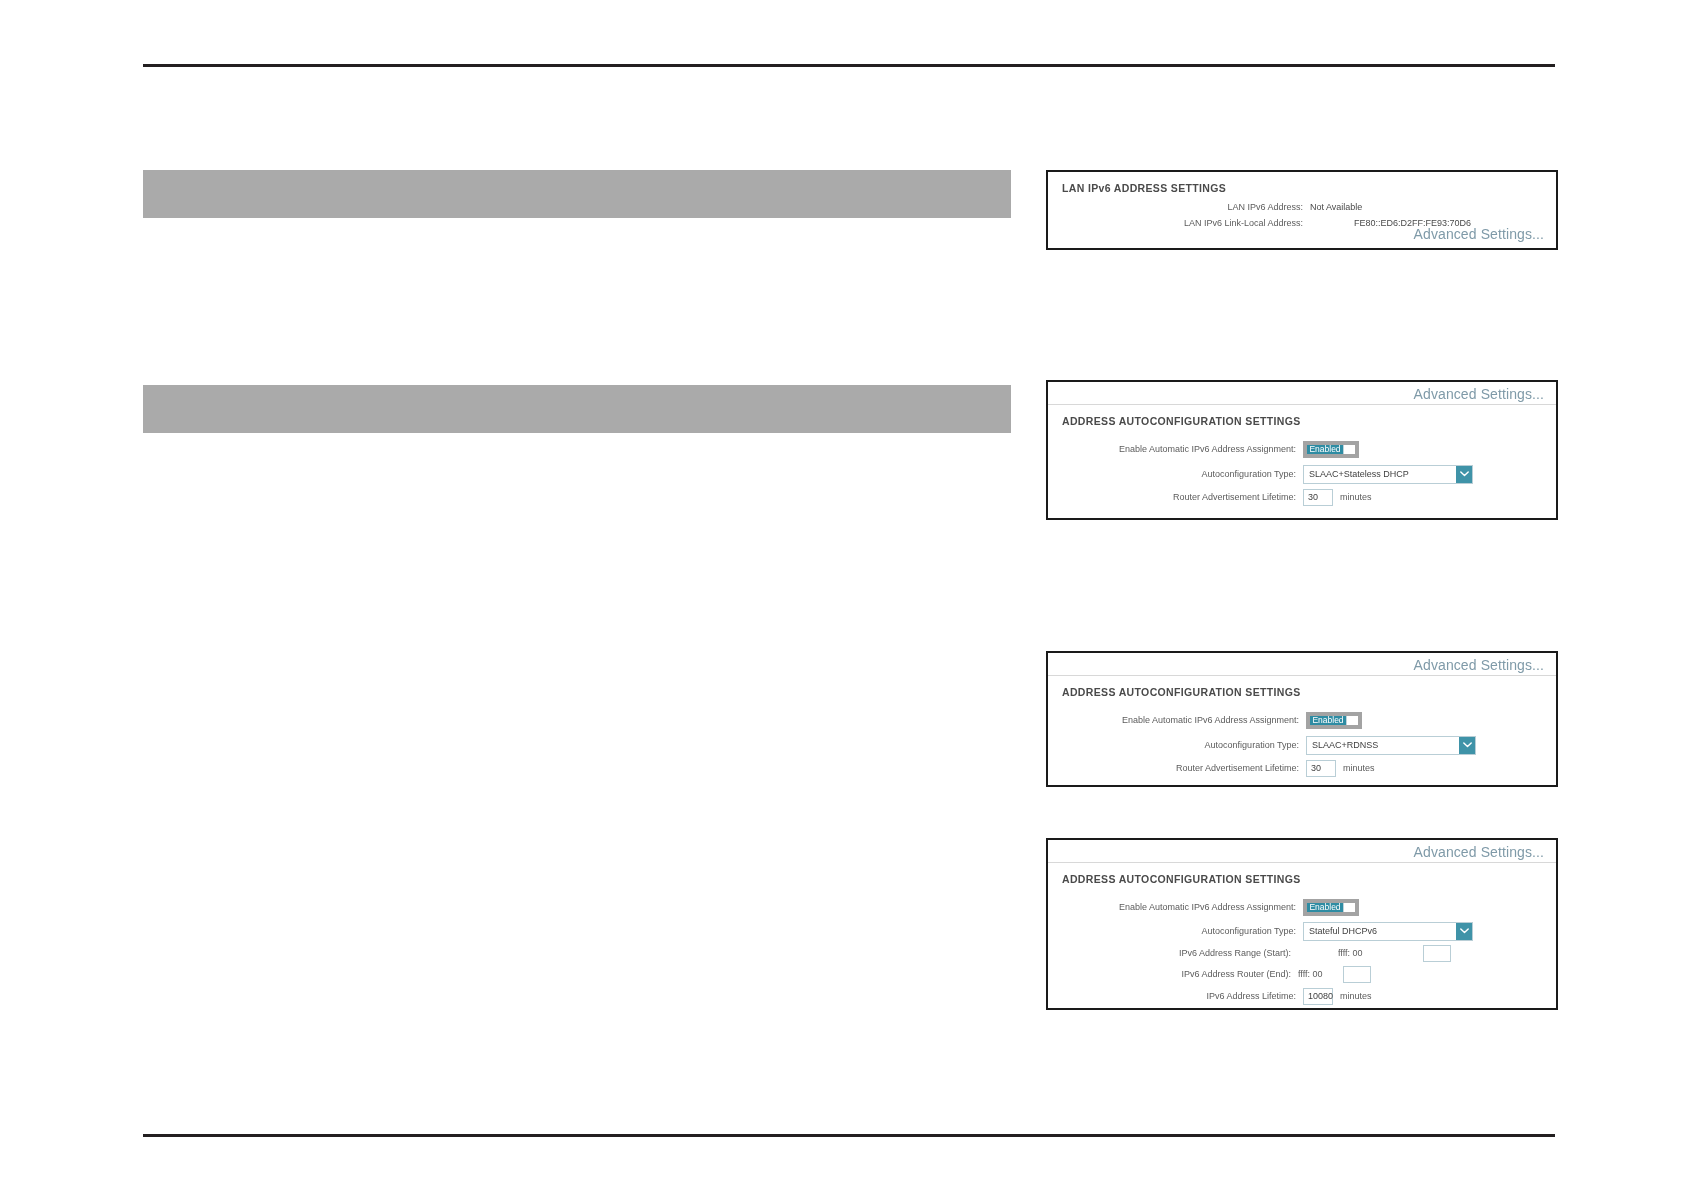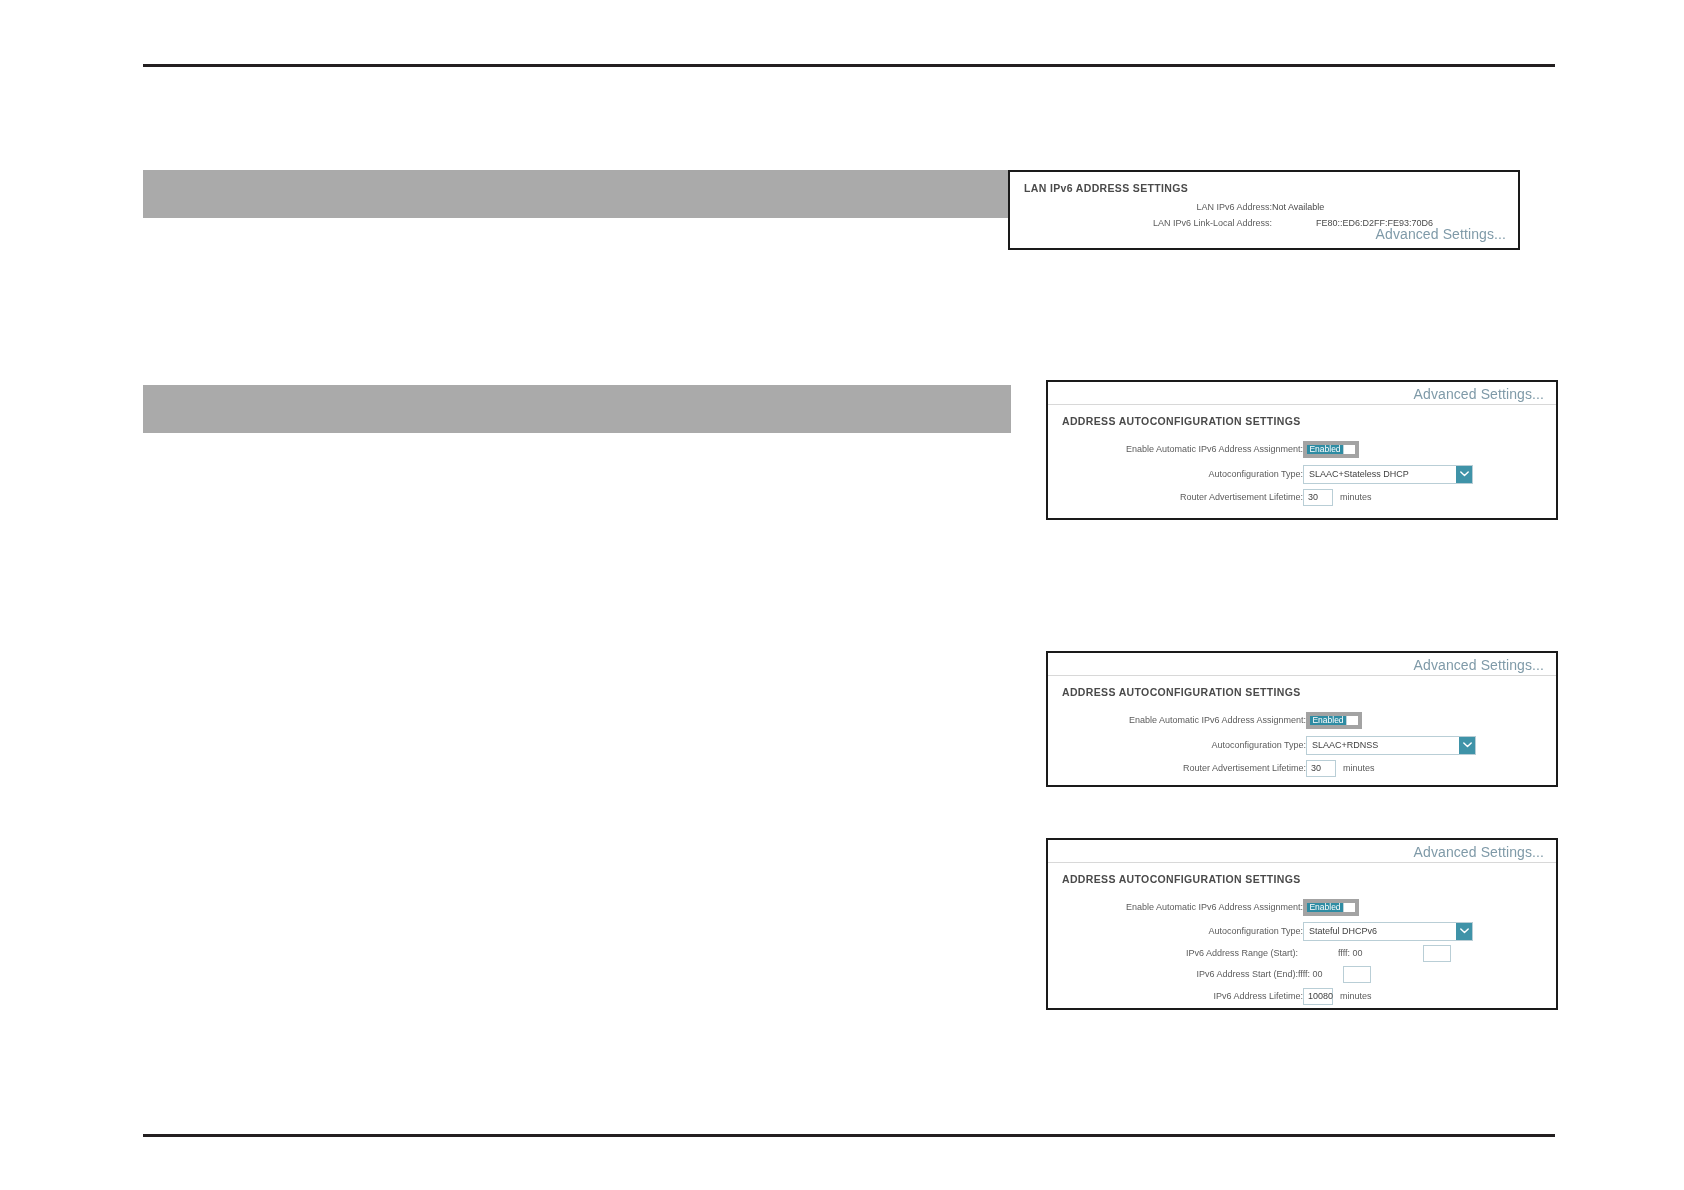--- a/index.html
+++ b/index.html
@@ -39,21 +39,21 @@
 
   
   .panel {
     position: absolute;
     background: #ffffff;
     border: 2px solid #1a1a1a;
     box-sizing: border-box;
   }
   .panel-inner { position: relative; width: 100%; height: 100%; }
 
-  .panel-1 { left: 1008px; top: 170px;  width: 512px; height: 80px; }
+  .panel-1 { left: 1046px; top: 170px;  width: 512px; height: 80px; }
   .panel-2 { left: 1046px; top: 380px;  width: 512px; height: 140px; }
   .panel-3 { left: 1046px; top: 651px;  width: 512px; height: 136px; }
   .panel-4 { left: 1046px; top: 838px;  width: 512px; height: 172px; }
 
   
   .adv-row {
     position: absolute;
     top: 0;
     left: 0;
     right: 0;
@@ -88,20 +88,21 @@
     right: 0;
     height: 20px;
     display: flex;
     align-items: center;
   }
   .flabel {
     font-size: 9px;
     color: #5c5c5c;
     text-align: right;
     white-space: nowrap;
+    padding-right: 7px;
     box-sizing: border-box;
   }
   .fvalue {
     font-size: 9px;
     color: #4a4a4a;
     white-space: nowrap;
   }
 
   
   .inforow { position: absolute; left: 0; right: 0; display: flex; align-items: center; }
@@ -318,21 +319,21 @@
       </div>
     </div>
 
     <div class="frow" style="top:103px;gap:40px;">
       <div class="flabel" style="width:250px;">IPv6 Address Range (Start):</div>
       <div class="prefix">ffff: 00</div>
       <div class="tbox empty"></div>
     </div>
 
     <div class="frow" style="top:124px;">
-      <div class="flabel" style="width:250px;">IPv6 Address Start (End):</div>
+      <div class="flabel" style="width:250px;">IPv6 Address Router (End):</div>
       <div class="prefix">ffff: 00</div>
       <div class="tbox empty"></div>
     </div>
 
     <div class="frow" style="top:146px;">
       <div class="flabel" style="width:255px;">IPv6 Address Lifetime:</div>
       <div class="tbox wide">10080</div>
       <div class="unit">minutes</div>
     </div>
   </div>

